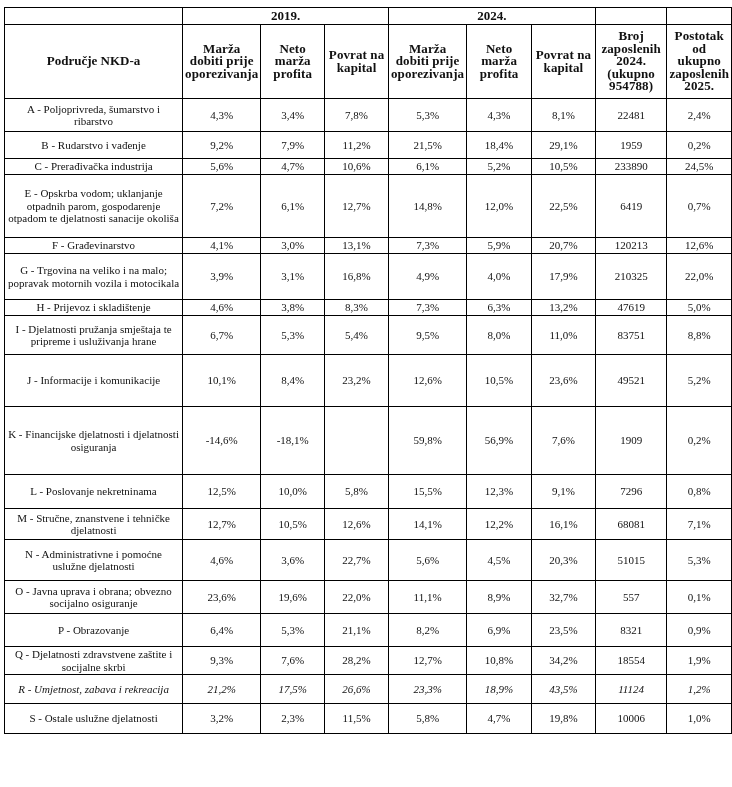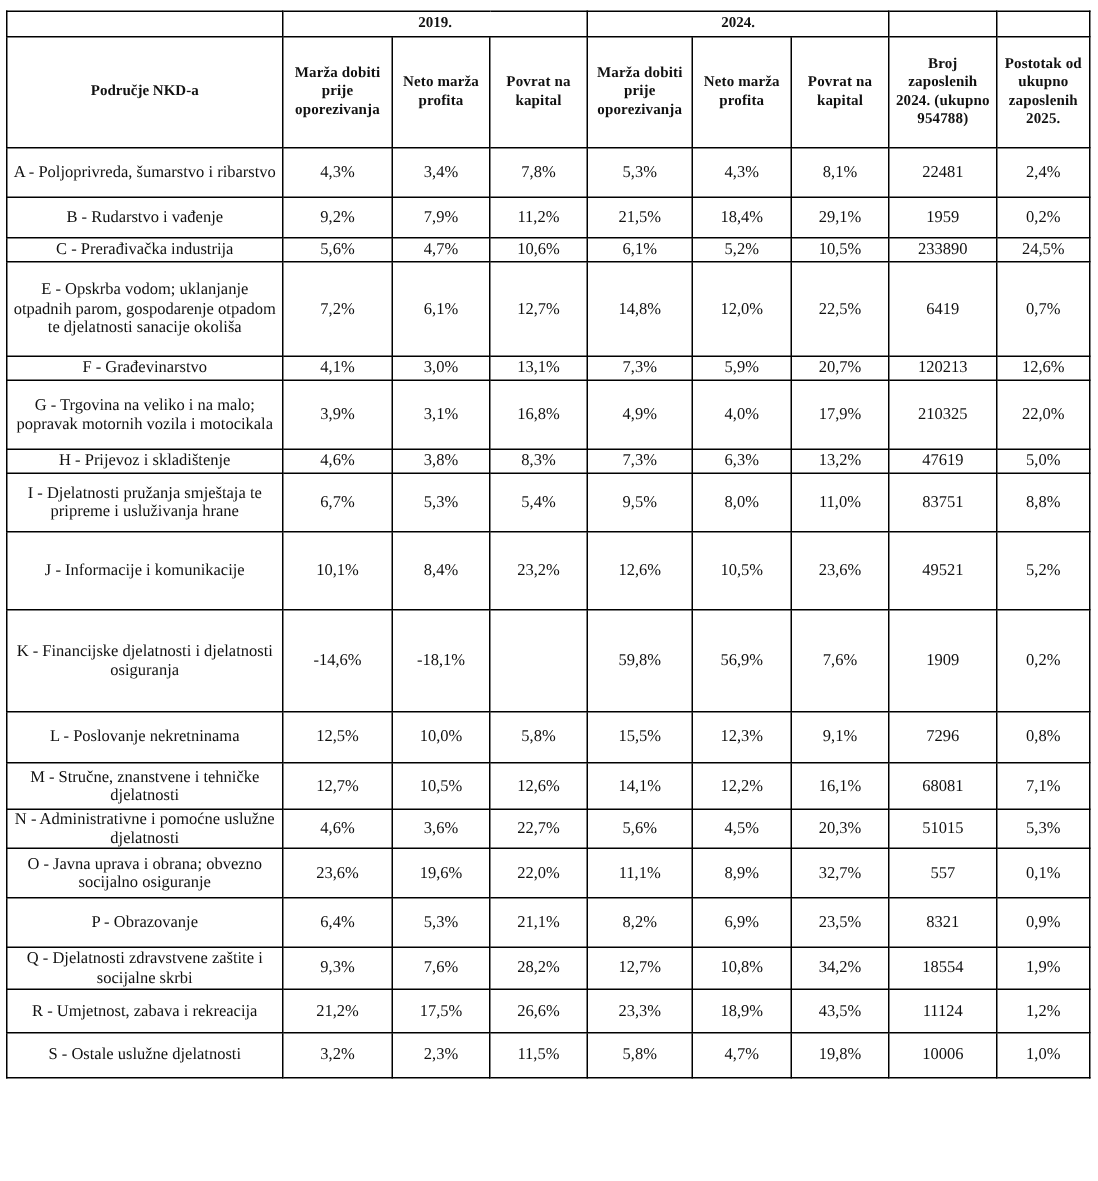--- a/index.html
+++ b/index.html
@@ -13,21 +13,21 @@
       color: #111;
     }
     table.nkd td, table.nkd th {
       border: 1px solid #000;
       padding: 0 2px;
       text-align: center;
       vertical-align: middle;
       line-height: 12.5px;
       overflow: hidden;
     }
-    table.nkd th { font-weight: bold; font-size: 10px; }
+    table.nkd th { font-weight: bold; font-size: 13px; }
     th.year { font-weight: normal; }
     th.sub { letter-spacing: 0.1px; }
   </style>
 </head>
 <body>
 
 <table class="nkd">
   <colgroup>
     <col style="width:184px">
       <col style="width:73px">
@@ -185,21 +185,21 @@
         <td>M - Stručne, znanstvene i tehničke djelatnosti</td>
         <td>12,7%</td>
         <td>10,5%</td>
         <td>12,6%</td>
         <td>14,1%</td>
         <td>12,2%</td>
         <td>16,1%</td>
         <td>68081</td>
         <td>7,1%</td>
       </tr>
-      <tr style="height: 26px;">
+      <tr style="height: 41px;">
         <td>N - Administrativne i pomoćne uslužne djelatnosti</td>
         <td>4,6%</td>
         <td>3,6%</td>
         <td>22,7%</td>
         <td>5,6%</td>
         <td>4,5%</td>
         <td>20,3%</td>
         <td>51015</td>
         <td>5,3%</td>
       </tr>
@@ -229,21 +229,21 @@
         <td>Q - Djelatnosti zdravstvene zaštite i socijalne skrbi</td>
         <td>9,3%</td>
         <td>7,6%</td>
         <td>28,2%</td>
         <td>12,7%</td>
         <td>10,8%</td>
         <td>34,2%</td>
         <td>18554</td>
         <td>1,9%</td>
       </tr>
-      <tr style="height: 29px;">
+      <tr style="height: 29px; font-style: italic;">
         <td>R - Umjetnost, zabava i rekreacija</td>
         <td>21,2%</td>
         <td>17,5%</td>
         <td>26,6%</td>
         <td>23,3%</td>
         <td>18,9%</td>
         <td>43,5%</td>
         <td>11124</td>
         <td>1,2%</td>
       </tr>

